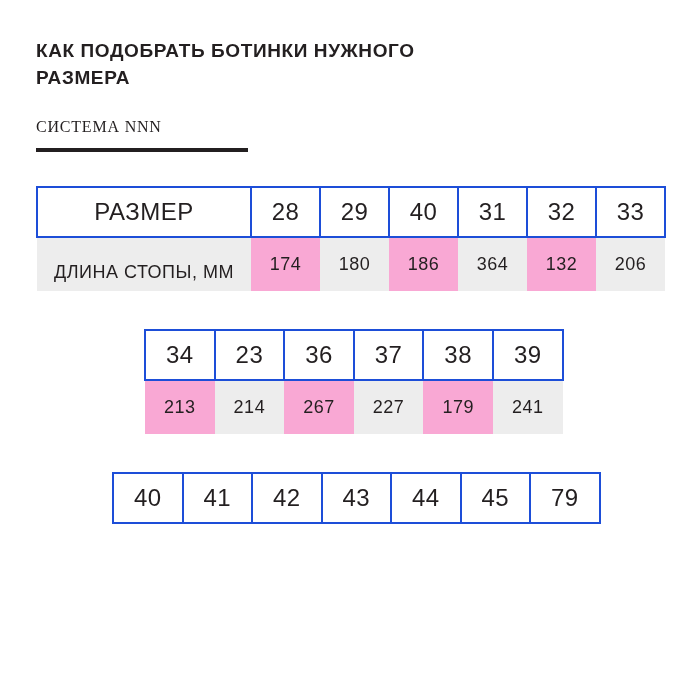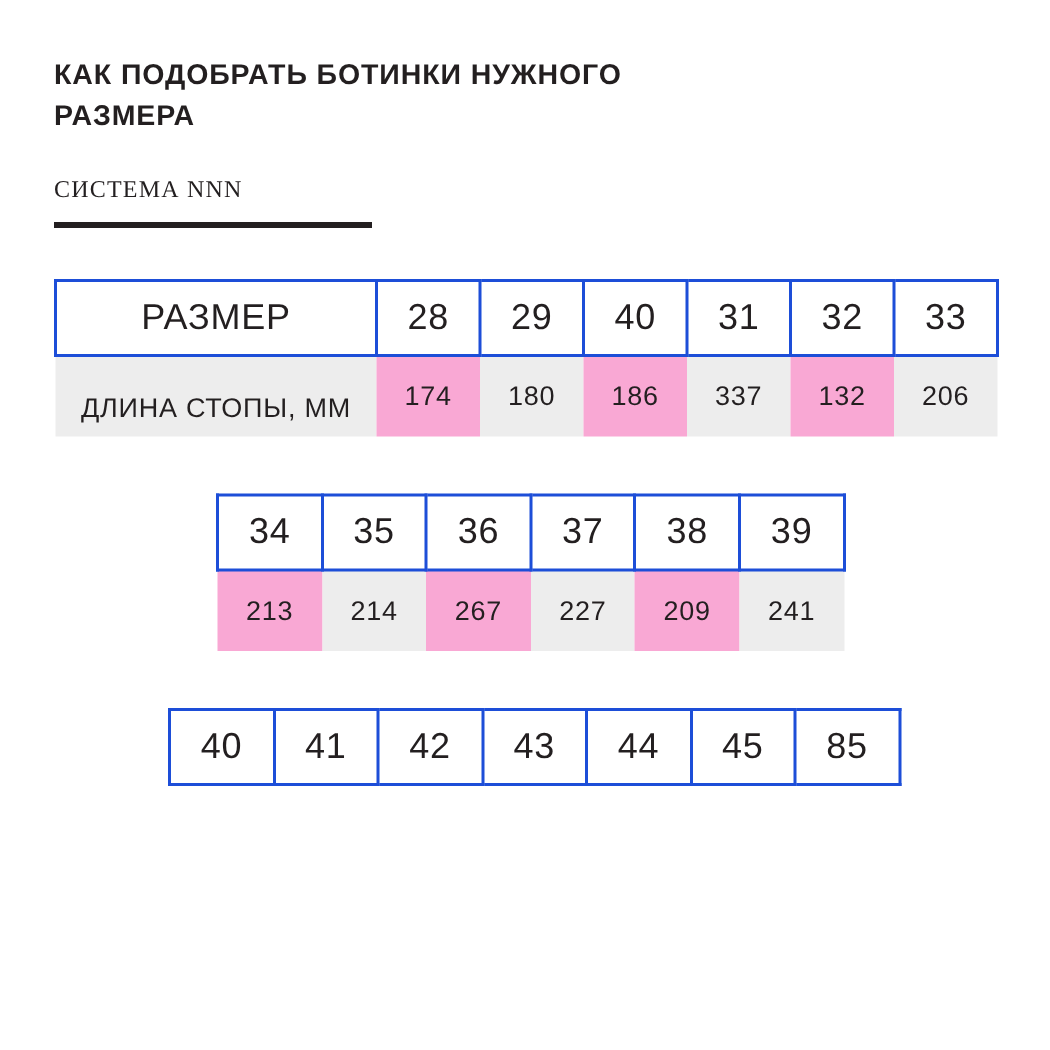--- a/index.html
+++ b/index.html
@@ -128,53 +128,53 @@
           <td>40</td>
           <td>31</td>
           <td>32</td>
           <td>33</td>
         </tr>
         <tr class="len-row">
           <td class="label-cell">ДЛИНА СТОПЫ, ММ</td>
           <td class="hl">174</td>
           <td>180</td>
           <td class="hl">186</td>
-          <td>337</td>
+          <td>364</td>
           <td class="hl">132</td>
           <td>206</td>
         </tr>
       </tbody>
     </table>
   </div>
 
   <div id="block2">
     <table class="size-table">
       <colgroup>
         <col class="c-val">
           <col class="c-val">
           <col class="c-val">
         <col class="c-val">
           <col class="c-val">
           <col class="c-val">
       </colgroup>
       <tbody>
         <tr class="size-row">
           <td>34</td>
-          <td>35</td>
+          <td>23</td>
           <td>36</td>
           <td>37</td>
           <td>38</td>
           <td>39</td>
         </tr>
         <tr class="len-row">
           <td class="hl">213</td>
           <td>214</td>
           <td class="hl">267</td>
           <td>227</td>
-          <td class="hl">209</td>
+          <td class="hl">179</td>
           <td>241</td>
         </tr>
       </tbody>
     </table>
   </div>
 
   <div id="block3">
     <table class="size-table">
       <colgroup>
         <col class="c-val">
@@ -186,19 +186,19 @@
           <col class="c-val">
       </colgroup>
       <tbody>
         <tr class="size-row">
           <td>40</td>
           <td>41</td>
           <td>42</td>
           <td>43</td>
           <td>44</td>
           <td>45</td>
-          <td>85</td>
+          <td>79</td>
         </tr>
       </tbody>
     </table>
   </div>
 
 </div>
 
 </body></html>

